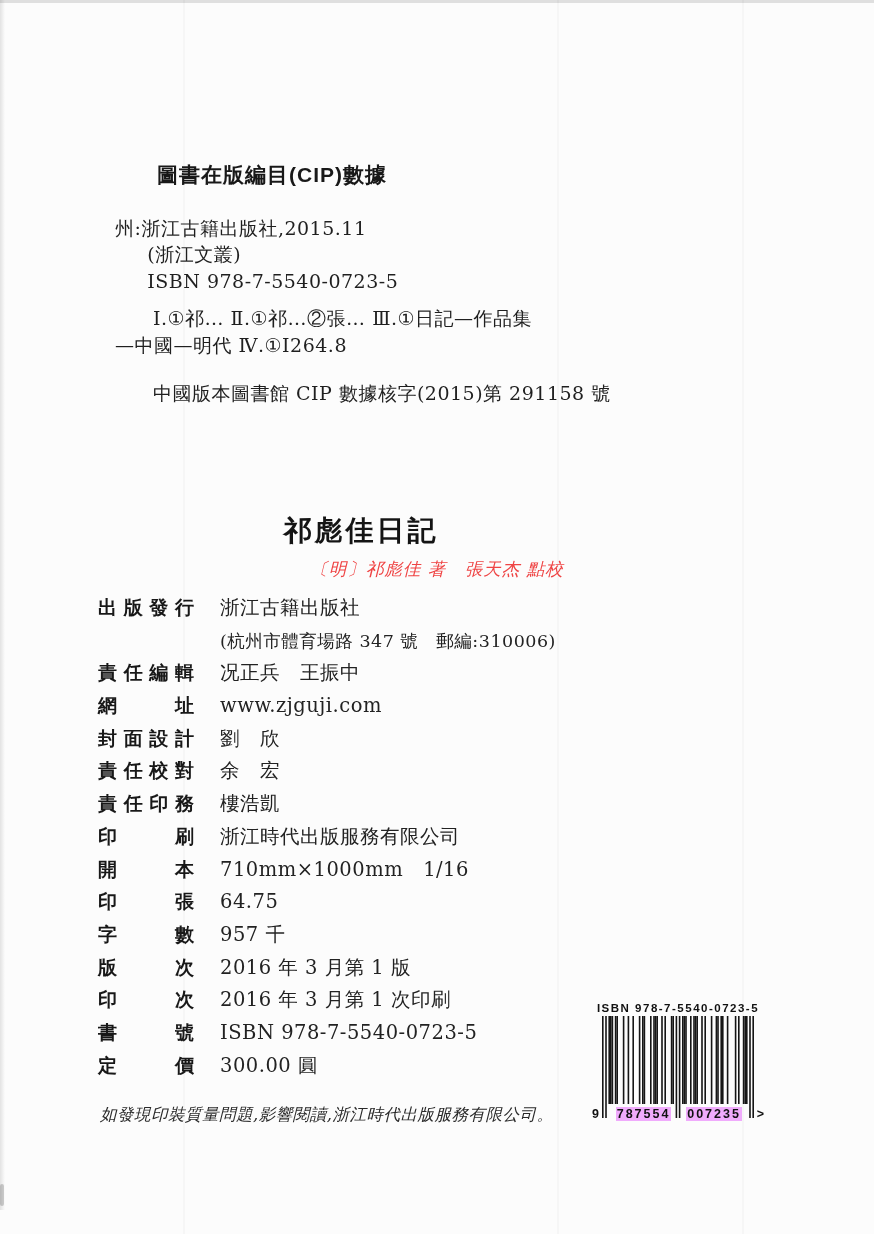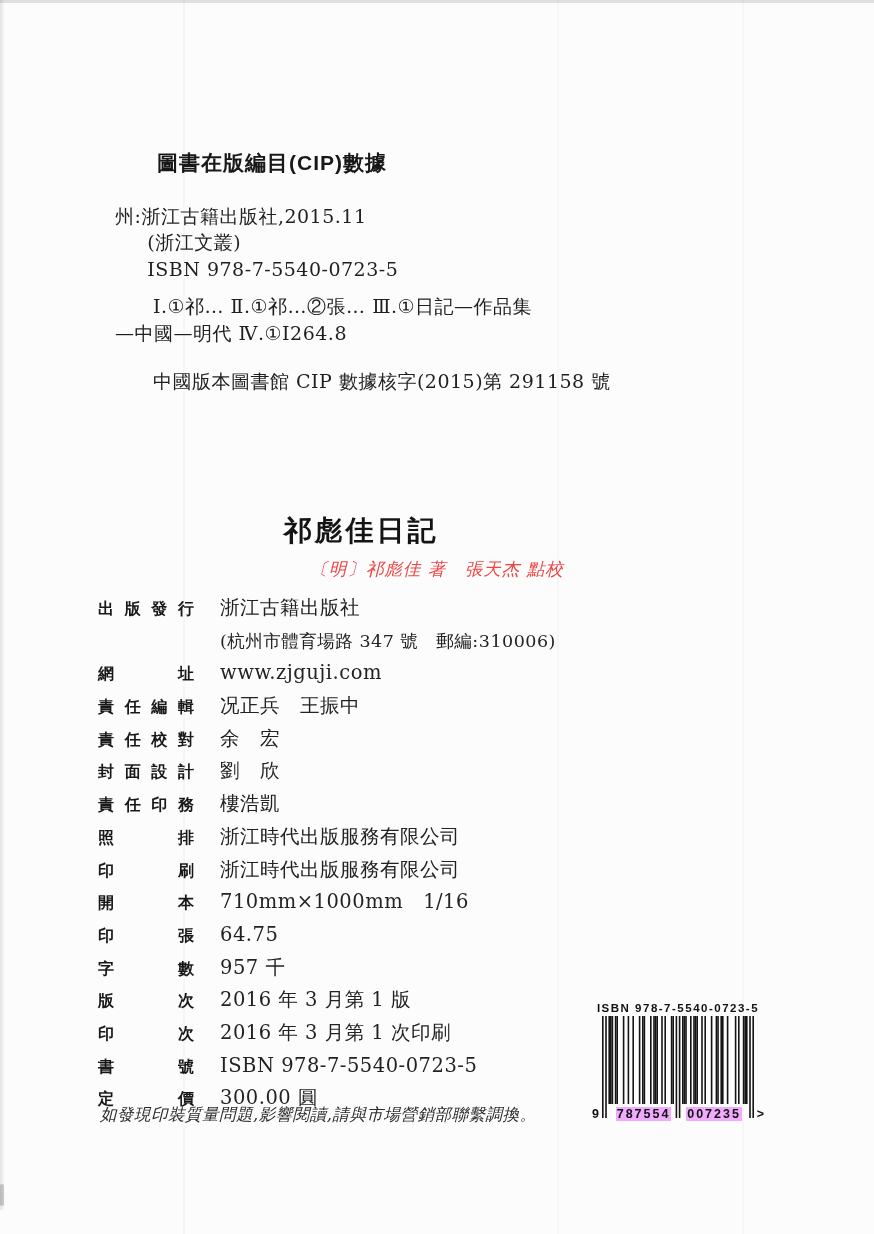--- a/index.html
+++ b/index.html
@@ -12,21 +12,21 @@
     font-family:"DejaVu Serif","Liberation Serif",serif;
   }
   
   .edge-top{position:absolute;left:0;top:0;width:874px;height:3px;background:#dfdfdf;}
   .edge-left{position:absolute;left:0;top:0;width:5px;height:1210px;
     background:linear-gradient(to right,rgba(0,0,0,0.10),rgba(0,0,0,0));}
   .streak{position:absolute;top:0;height:1234px;width:2px;background:rgba(0,0,0,0.025);}
   .smudge{position:absolute;left:0;top:1184px;width:4px;height:22px;background:rgba(0,0,0,0.18);border-radius:2px;}
 
   
-  .cip{position:absolute;left:115px;top:150px;width:580px;font-size:19px;line-height:26.5px;}
+  .cip{position:absolute;left:115px;top:162px;width:580px;font-size:19px;line-height:26.5px;}
   .cip-heading{
     font-family:"Liberation Sans","DejaVu Sans",sans-serif;
     font-weight:700;font-size:21px;letter-spacing:1px;
     text-indent:2em;margin-bottom:26px;color:#181818;
   }
   .cip .line{letter-spacing:0.5px;}
   .cip .i2{text-indent:2em;}
   .cip .i17{text-indent:1.7em;}
   .cip .mt1{margin-top:11px;}
   .cip .mt2{margin-top:22px;}
@@ -43,21 +43,21 @@
     text-align:center;font-size:17.5px;letter-spacing:1px;color:#ef4444;
     font-style:italic;
   }
 
   
   .colophon{position:absolute;left:98px;top:592px;width:620px;}
   .row{display:flex;align-items:baseline;height:32.7px;line-height:32.7px;}
   .lbl{
     flex:0 0 96px;margin-right:26px;
     font-family:"Liberation Sans","DejaVu Sans",sans-serif;
-    font-weight:700;font-size:16px;color:#181818;
+    font-weight:700;font-size:19px;color:#181818;
     text-align:justify;text-align-last:justify;
   }
   .val{font-size:19.5px;letter-spacing:0.5px;color:#222;}
   .row.addr .val{font-size:17.5px;}
 
   
   .note{
     position:absolute;left:100px;top:1104px;width:560px;
     font-size:16.5px;font-style:italic;letter-spacing:0.5px;color:#2a2a2a;
   }
@@ -108,48 +108,44 @@
     <span class="lbl">出版發行</span>
     <span class="val">浙江古籍出版社</span>
   </div>
 
   <div class="row addr">
     <span class="lbl"></span>
     <span class="val">(杭州市體育場路 347 號　郵編:310006)</span>
   </div>
 
   <div class="row">
+    <span class="lbl">責任編輯</span>
+    <span class="val">况正兵　王振中</span>
+  </div>
+
+  <div class="row">
     <span class="lbl">網址</span>
     <span class="val">www.zjguji.com</span>
   </div>
 
   <div class="row">
-    <span class="lbl">責任編輯</span>
-    <span class="val">况正兵　王振中</span>
+    <span class="lbl">封面設計</span>
+    <span class="val">劉　欣</span>
   </div>
 
   <div class="row">
     <span class="lbl">責任校對</span>
     <span class="val">余　宏</span>
   </div>
 
   <div class="row">
-    <span class="lbl">封面設計</span>
-    <span class="val">劉　欣</span>
-  </div>
-
-  <div class="row">
     <span class="lbl">責任印務</span>
     <span class="val">樓浩凱</span>
   </div>
 
-  <div class="row">
-    <span class="lbl">照排</span>
-    <span class="val">浙江時代出版服務有限公司</span>
-  </div>
 
   <div class="row">
     <span class="lbl">印刷</span>
     <span class="val">浙江時代出版服務有限公司</span>
   </div>
 
   <div class="row">
     <span class="lbl">開本</span>
     <span class="val">710mm×1000mm　1/16</span>
   </div>
@@ -178,21 +174,21 @@
     <span class="lbl">書號</span>
     <span class="val">ISBN 978-7-5540-0723-5</span>
   </div>
 
   <div class="row">
     <span class="lbl">定價</span>
     <span class="val">300.00 圓</span>
   </div>
 </div>
 
-  <div class="note">如發現印裝質量問題,影響閱讀,請與市場營銷部聯繫調換。</div>
+  <div class="note">如發現印裝質量問題,影響閱讀,浙江時代出版服務有限公司。</div>
 
   <div class="barcode">
     <div class="bc-label">ISBN 978-7-5540-0723-5</div>
     <div class="bc-wrap">
       <svg id="bc-svg" width="152" height="102" xmlns="http://www.w3.org/2000/svg">
           <rect x="0.00" y="0" width="1.6" height="102" fill="#151515"></rect>
           <rect x="3.20" y="0" width="1.6" height="102" fill="#151515"></rect>
           <rect x="6.40" y="0" width="1.6" height="88" fill="#151515"></rect>
           <rect x="8.00" y="0" width="1.6" height="88" fill="#151515"></rect>
           <rect x="9.60" y="0" width="1.6" height="88" fill="#151515"></rect>

